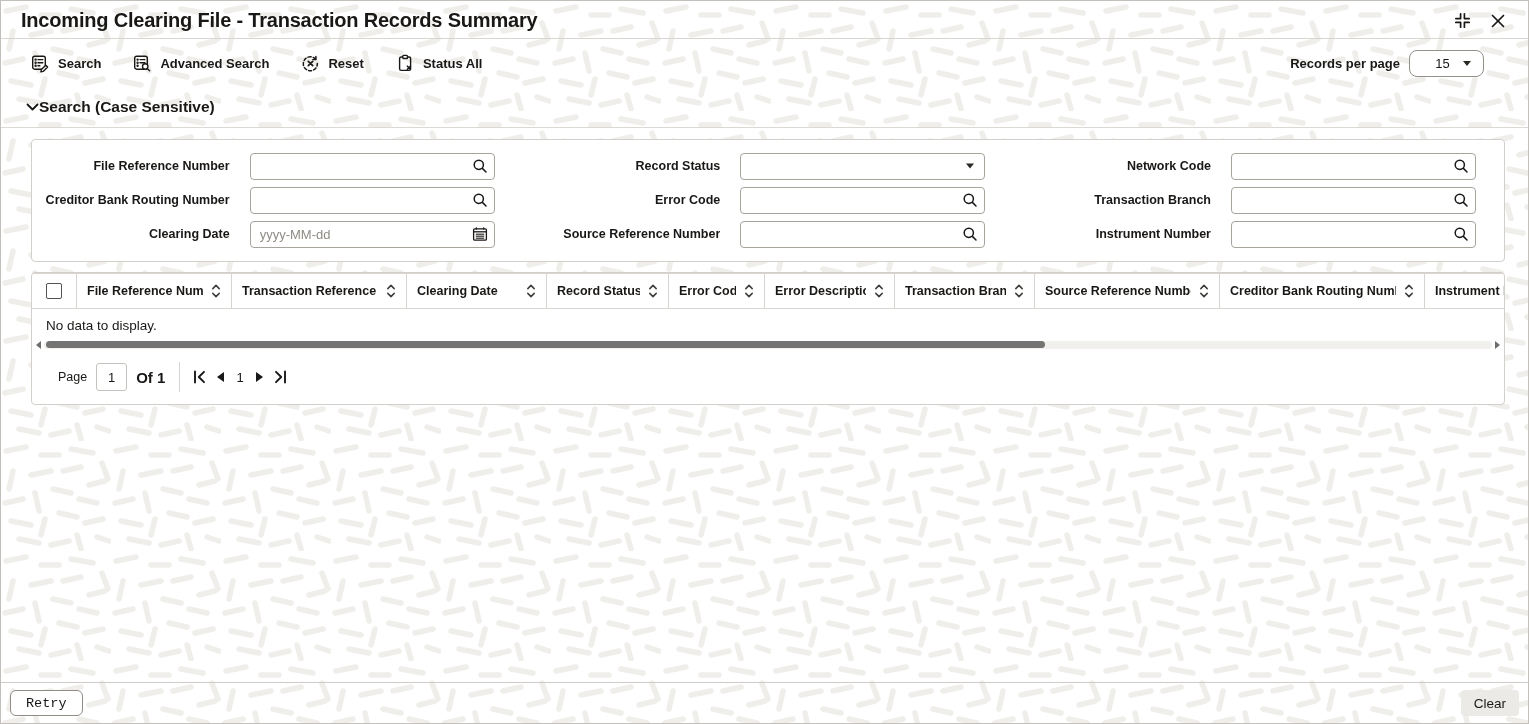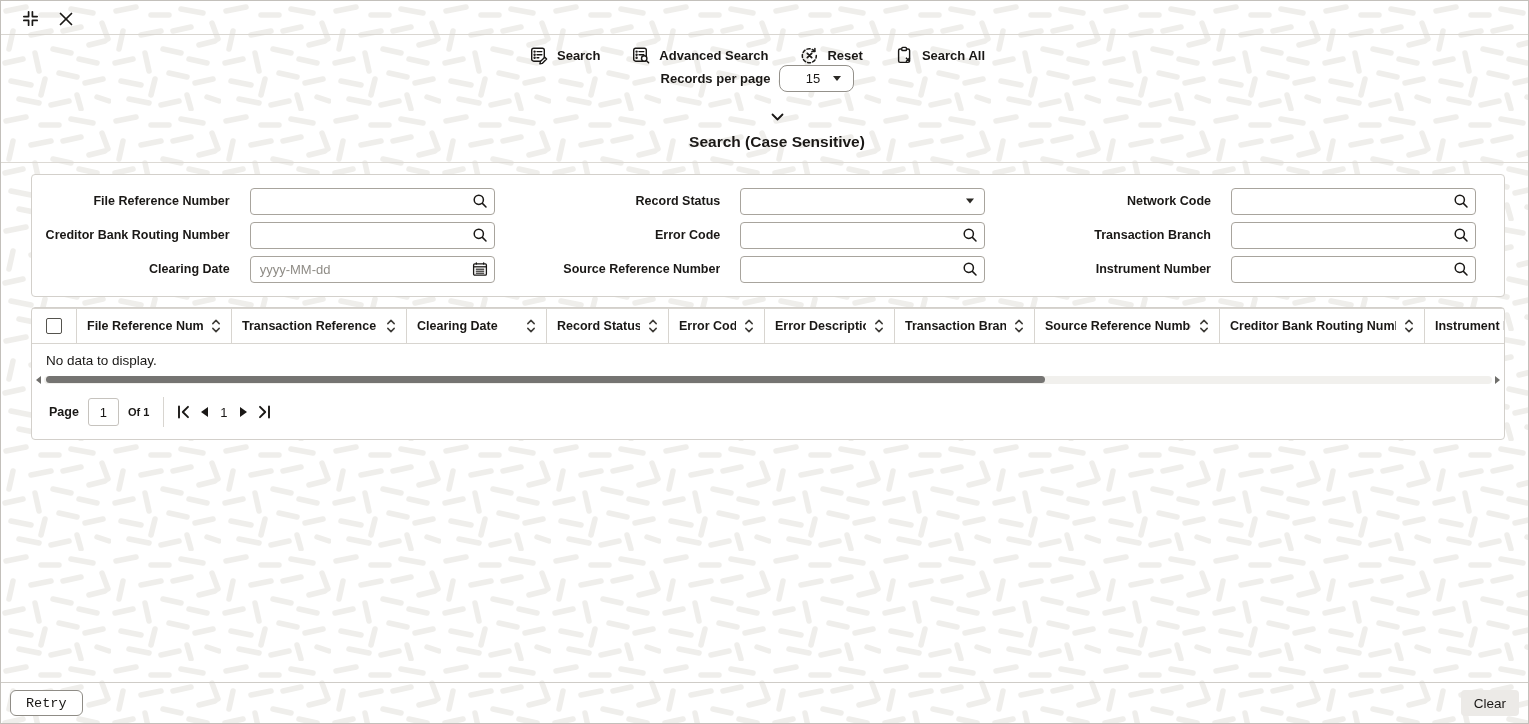--- a/index.html
+++ b/index.html
@@ -28,21 +28,20 @@
     border-bottom: 1px solid #d9d6d1;
   }
   .titlebar h1 { font-size: 20px; font-weight: bold; letter-spacing: -0.2px; }
   .title-icons { display: flex; align-items: center; gap: 18px; }
   .title-icons .ticon { cursor: pointer; display: flex; }
 
   
   .toolbar {
     display: flex; align-items: center; justify-content: space-between;
     padding: 11px 44px 9px 30px;
-    flex-direction: column;
   }
   .toolbar-left { display: flex; align-items: center; gap: 32px; }
   .tool-btn { display: flex; align-items: center; gap: 8px; cursor: pointer; }
   .tool-btn span { font-size: 13px; font-weight: 600; }
   .rpp { display: flex; align-items: center; gap: 9px; }
   .rpp-label { font-size: 13px; font-weight: 600; }
 
   .select-box {
     display: flex; align-items: center; justify-content: space-between;
     border: 1px solid #94918b; border-radius: 8px;
@@ -51,24 +50,23 @@
   }
   .select-box .sel-val { flex: 1; text-align: center; }
   .caret-down {
     width: 0; height: 0;
     border-left: 4.5px solid transparent; border-right: 4.5px solid transparent;
     border-top: 5.5px solid #2b2925;
   }
 
   
   .section-head {
-    display: flex; align-items: center; gap: 11px;
+    display: flex; align-items: center; 
     padding: 12px 0 11px 25px;
     border-bottom: 1px solid #dcd9d4;
-    flex-direction: column;
   }
   .section-head h2 { font-size: 15.5px; font-weight: bold; }
 
   
   .panel {
     background: #fff;
     border: 1px solid #d3d0cb;
     border-radius: 4px;
     margin: 0 23px 0 30px;
   }
@@ -145,28 +143,28 @@
     border-top: 4.5px solid transparent; border-bottom: 4.5px solid transparent;
     border-left: 5.5px solid #6f6e6b;
   }
   .scroll-track { flex: 1; height: 8px; background: #f1f0ed; border-radius: 4px; position: relative; }
   .scroll-thumb {
     position: absolute; left: 2px; top: 0.5px;
     width: 69%; height: 7px; background: #757472; border-radius: 4px; cursor: grab;
   }
 
   .pager { display: flex; align-items: center; padding: 11px 0 6px 17px; }
-  .pager .pg-label { font-size: 12.5px; font-weight: 700; }
+  .pager .pg-label { font-size: 12.5px; font-weight: 400; margin-left: 9px; }
   .pg-input {
     width: 31px; height: 28px; margin: 0 9px;
     border: 1px solid #c6c3be; border-radius: 3px;
     text-align: center; font-size: 13px; color: #1a1816;
     font-family: "Liberation Sans", sans-serif; outline: none;
   }
-  .pager .pg-of { font-size: 11px; font-weight: bold; text-align: center; }
+  .pager .pg-of { font-size: 15px; font-weight: bold; text-align: center; }
   .pg-sep { width: 1px; height: 30px; background: #d8d5d0; margin: 0 13px 0 14px; }
   .pg-nav { display: flex; align-items: center; gap: 11px; }
   .pg-nav .nav-btn { display: flex; cursor: pointer; }
   .pg-nav .nav-num { font-size: 13px; padding: 0 1px; }
   .tri-left {
     width: 0; height: 0; border-top: 5px solid transparent; border-bottom: 5px solid transparent;
     border-right: 7px solid #1a1816;
   }
   .tri-right {
     width: 0; height: 0; border-top: 5px solid transparent; border-bottom: 5px solid transparent;
@@ -224,20 +222,21 @@
         </g>
       </pattern>
     </defs>
     <rect width="100%" height="100%" fill="#ffffff"></rect>
     <rect width="100%" height="100%" fill="url(#sprinkle)"></rect>
   </svg>
 
   <div class="content">
 
     <div class="titlebar">
+      <h1>Incoming Clearing File - Transaction Records Summary</h1>
       <div class="title-icons">
         <span class="ticon">
           <svg width="19" height="19" viewBox="0 0 20 20" fill="none" stroke="#1a1816" stroke-width="1.8" stroke-linecap="round" stroke-linejoin="round">
             <path d="M8 3v5H3"></path>
               <path d="M12 3v5h5"></path>
               <path d="M8 17v-5H3"></path>
               <path d="M12 17v-5h5"></path>
           </svg>
         </span>
         <span class="ticon">
@@ -284,21 +283,21 @@
             <path d="M7.3 7.3l4.4 4.4M11.7 7.3l-4.4 4.4" stroke-width="1.7"></path>
           </svg>
           <span>Reset</span>
         </div>
         <div class="tool-btn">
           <svg width="19" height="19" viewBox="0 0 19 19" fill="none" stroke="#1a1816" stroke-width="1.4" stroke-linecap="round" stroke-linejoin="round">
             <rect x="3.6" y="3" width="11" height="13.4" rx="1.6"></rect>
             <rect x="6.8" y="1.4" width="4.6" height="3.1" rx="0.8" fill="#fff"></rect>
             <path d="M11.4 12.2l3 3M14.4 12.2l-3 3" stroke-width="1.6"></path>
           </svg>
-          <span>Search All</span>
+          <span>Status All</span>
         </div>
       </div>
       <div class="rpp">
         <span class="rpp-label">Records per page</span>
         <div class="select-box" style="width:75px">
           <span class="sel-val">15</span>
           <span class="caret-down"></span>
         </div>
       </div>
     </div>

